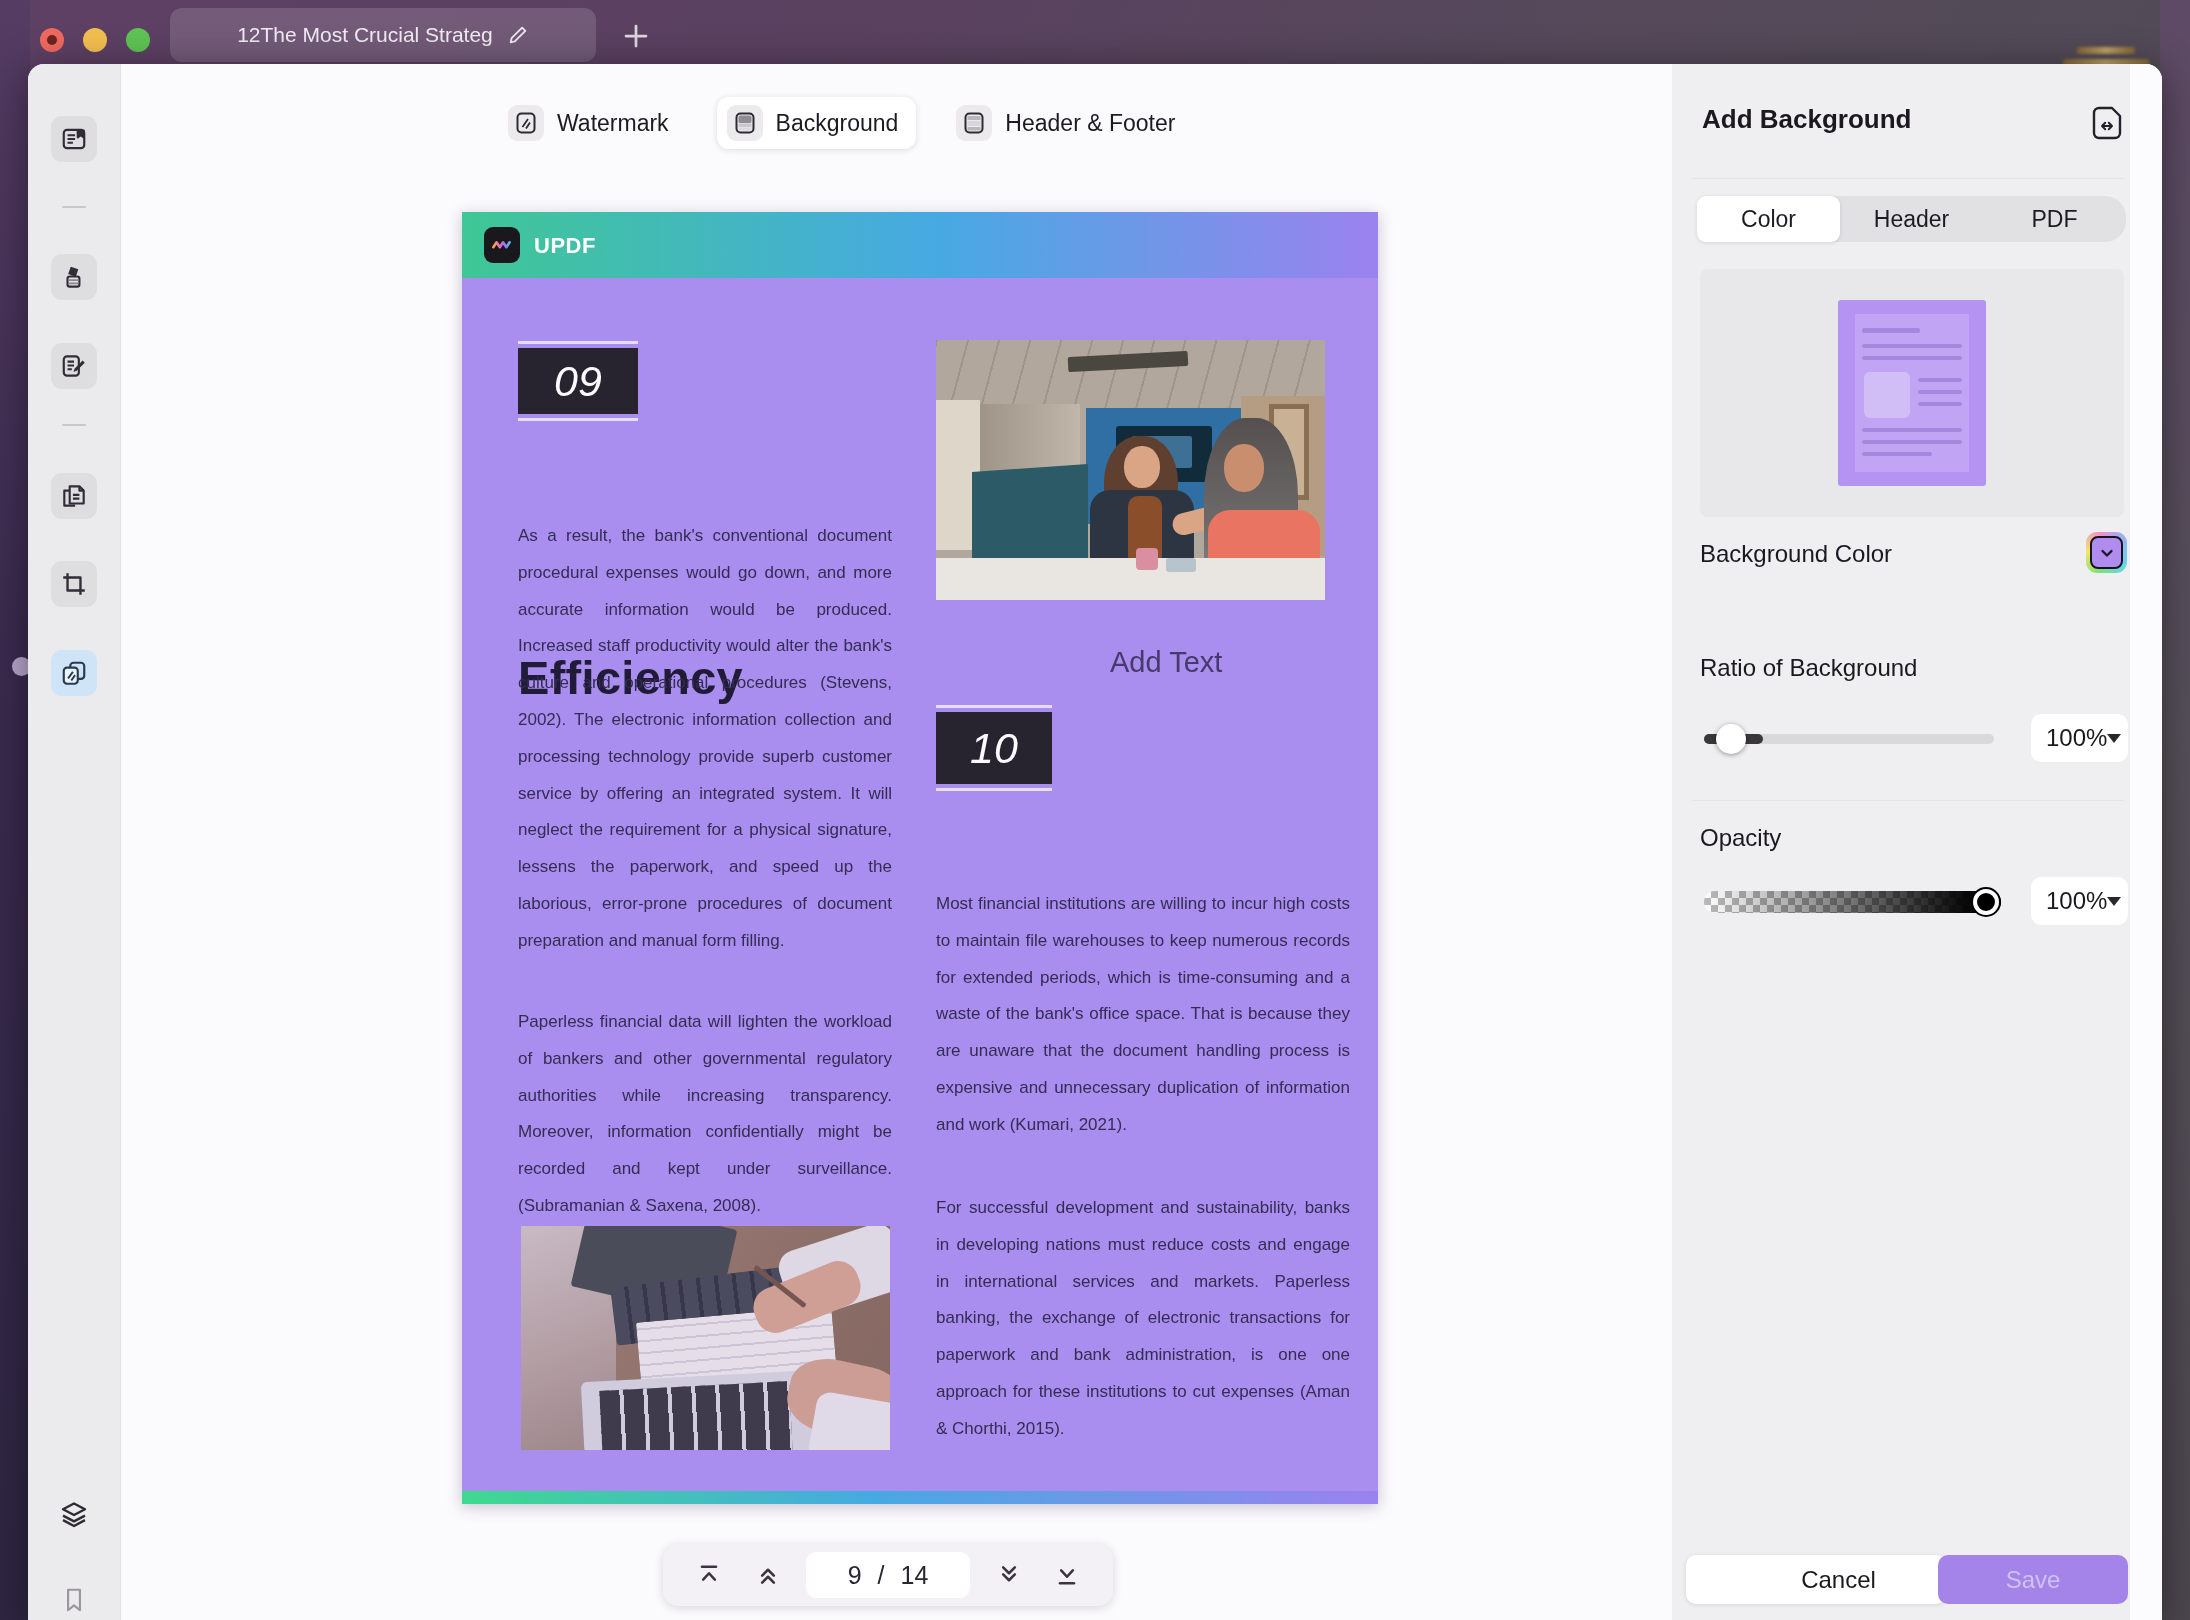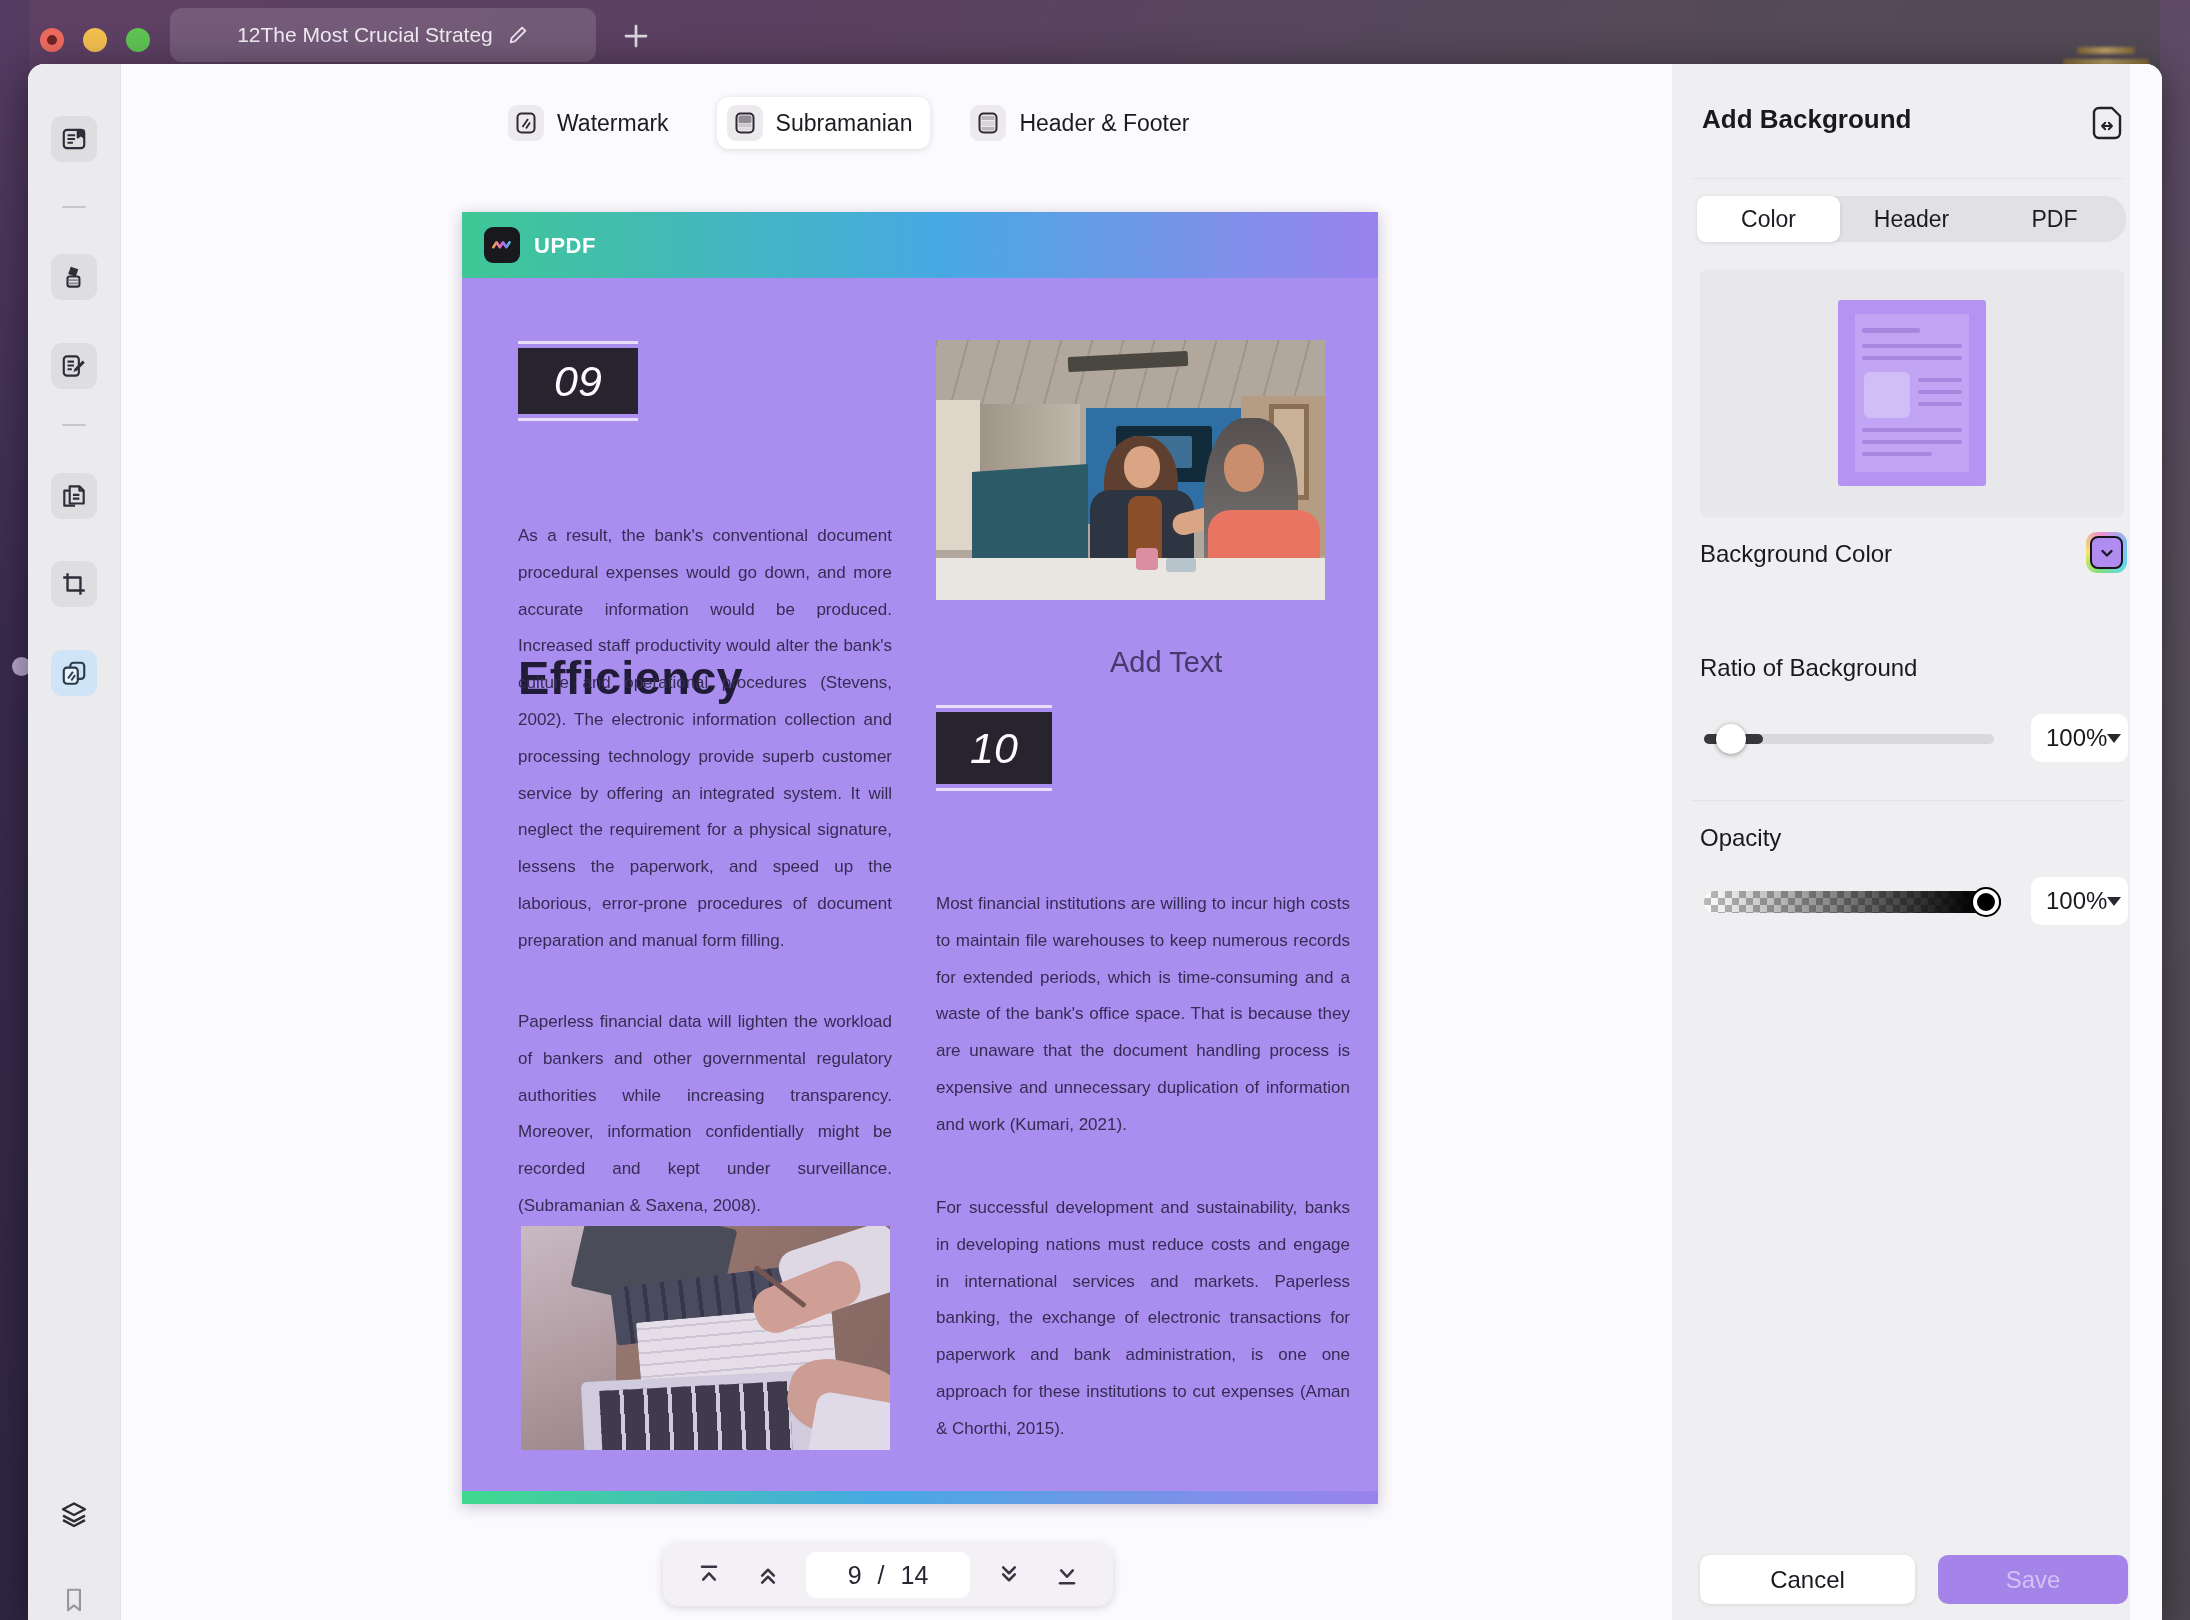--- a/index.html
+++ b/index.html
@@ -99,21 +99,21 @@
   .op-track{left:32px;top:827px;width:297px;height:22px;border-radius:11px;overflow:hidden;position:absolute;
             background-image:linear-gradient(90deg,rgba(0,0,0,0),rgba(0,0,0,.96) 88%),
                              repeating-conic-gradient(#b9b9b9 0% 25%,#ffffff 0% 50%);
             background-size:100% 100%,14px 14px;}
   .op-knob{left:301px;top:825px;width:26px;height:26px;border-radius:50%;background:#000;border:4px solid #fff;
            box-shadow:0 0 0 2px #000;box-sizing:border-box;position:absolute;}
   .dropdown{width:97px;height:48px;background:#ffffff;border-radius:10px;display:flex;align-items:center;
             justify-content:space-between;padding:0 13px 0 15px;box-sizing:border-box;font-size:24px;color:#1b191f;}
   .caret{width:0;height:0;border-left:7px solid transparent;border-right:7px solid transparent;border-top:9px solid #2a282e;}
   .btn{height:49px;border-radius:10px;display:flex;align-items:center;justify-content:center;font-size:24px;}
-  .btn.cancel{left:28px;top:1491px;width:215px;background:#ffffff;color:#1b191f;box-shadow:0 1px 4px rgba(40,30,60,.12);}
+  .btn.cancel{left:14px;top:1491px;width:215px;background:#ffffff;color:#1b191f;box-shadow:0 1px 4px rgba(40,30,60,.12);padding-left:45px;}
   .btn.save{left:266px;top:1491px;width:190px;background:#a584ea;color:#d2c2f4;}
 </style>
 </head>
 <body>
 
 <div class="a wall-left"></div>
 <div class="a wall-right"></div>
 <div class="a emblem">
   <div style="width:58px;height:7px;"></div>
   <div style="width:86px;height:9px;"></div>
@@ -211,21 +211,21 @@
     </div>
     <div class="tbtn sel">
       <span class="tico">
         <svg width="26" height="26" viewBox="0 0 26 26">
           <rect x="4.5" y="3.5" width="17" height="19" rx="4" fill="none" stroke="#2e2a34" stroke-width="2"></rect>
           <rect x="6.5" y="5.5" width="13" height="7.5" rx="1.5" fill="#8f8d93"></rect>
           <rect x="6.5" y="13.5" width="13" height="3.5" fill="#c9c7cc"></rect>
           <rect x="6.5" y="17.5" width="13" height="3" fill="#dddbe0"></rect>
         </svg>
       </span>
-      <span>Subramanian</span>
+      <span>Background</span>
     </div>
     <div class="tbtn">
       <span class="tico">
         <svg width="26" height="26" viewBox="0 0 26 26">
           <rect x="4.5" y="3.5" width="17" height="19" rx="4" fill="none" stroke="#2e2a34" stroke-width="2"></rect>
           <rect x="6.5" y="6" width="13" height="4" fill="#b9b7bd"></rect>
           <rect x="6.5" y="11" width="13" height="5" fill="#d8d6db"></rect>
           <rect x="6.5" y="17" width="13" height="3.5" fill="#b9b7bd"></rect>
         </svg>
       </span>

